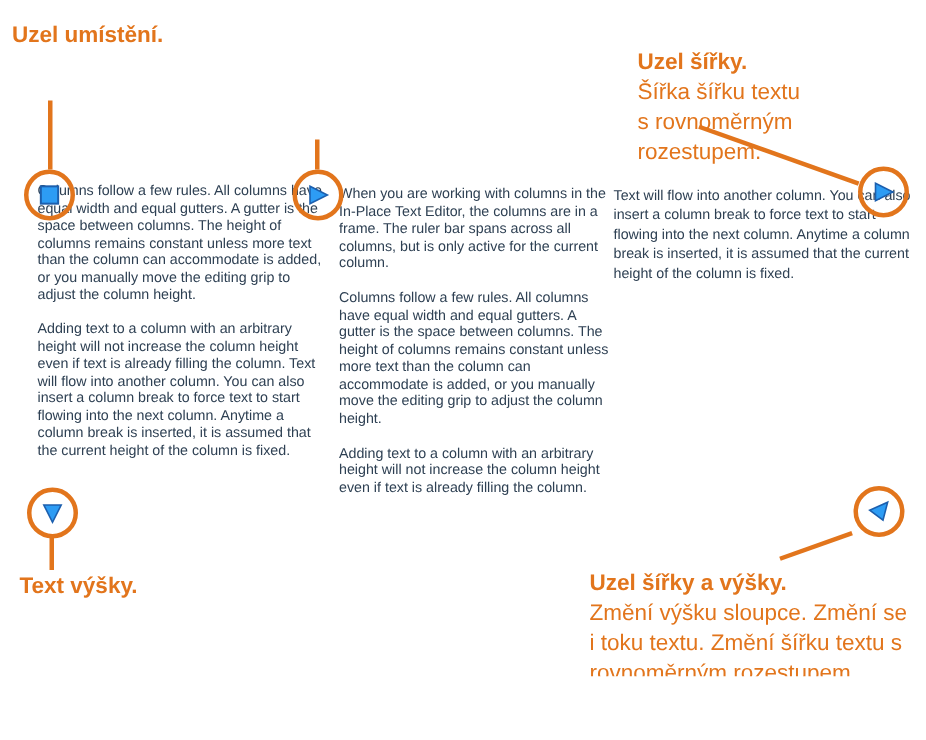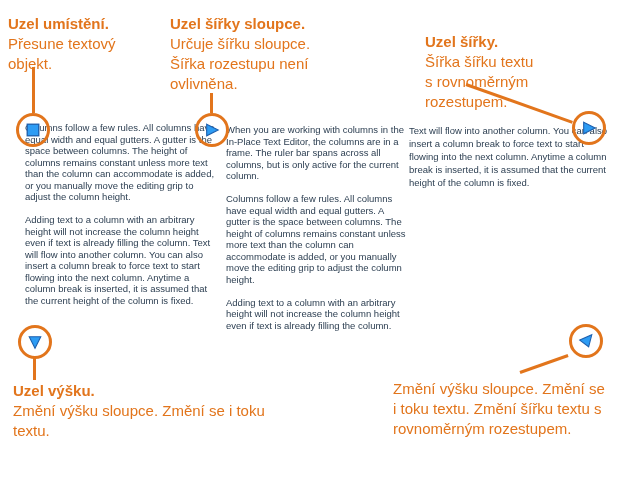--- a/index.html
+++ b/index.html
@@ -44,36 +44,28 @@
   }
   #column-3{line-height:13px;}
 </style>
 </head>
 <body>
 
 <div id="canvas">
 
   <div class="callout" style="left:8px;top:14px;width:160px;">
     <div class="title">Uzel umístění.</div>
-    <div class="desc">Přesune textový
-objekt.</div>
   </div>
   <div class="vline" style="left:32px;top:67px;height:46px;"></div>
   <div class="grip-circle" style="left:16px;top:113px;">
     <svg width="16" height="16" viewBox="0 0 18 18">
       <rect x="2.5" y="2.5" width="13" height="13" fill="#2D9CF4" stroke="#1C5FAE" stroke-width="1.5"></rect>
     </svg>
   </div>
 
-  <div class="callout" style="left:170px;top:14px;width:175px;">
-    <div class="title">Uzel šířky sloupce.</div>
-    <div class="desc">Určuje šířku sloupce.
-Šířka rozestupu není
-ovlivněna.</div>
-  </div>
   <div class="vline" style="left:210px;top:93px;height:20px;"></div>
   <div class="grip-circle" style="left:195px;top:113px;">
     <svg width="16" height="16" viewBox="0 0 18 18">
       <polygon points="3,2.5 16,9 3,15.5" fill="#2D9CF4" stroke="#1C5FAE" stroke-width="1.2"></polygon>
     </svg>
   </div>
 
   <div class="callout" style="left:425px;top:14px;width:175px;margin-top:18px;">
     <div class="title">Uzel šířky.</div>
     <div class="desc">Šířka šířku textu
@@ -97,30 +89,29 @@
 Adding text to a column with an arbitrary height will not increase the column height even if text is already filling the column.</div>
   <div class="bodycol" id="column-3" style="left:409px;top:124px;width:200px;">Text will flow into another column. You can also insert a column break to force text to start flowing into the next column. Anytime a column break is inserted, it is assumed that the current height of the column is fixed.</div>
 
   <div class="grip-circle" style="left:18px;top:325px;">
     <svg width="16" height="16" viewBox="0 0 18 18">
       <polygon points="2.5,3 15.5,3 9,16 " fill="#2D9CF4" stroke="#1C5FAE" stroke-width="1.2"></polygon>
     </svg>
   </div>
   <div class="vline" style="left:33px;top:358px;height:22px;"></div>
   <div class="callout" style="left:13px;top:381px;width:280px;">
-    <div class="title">Uzel výšku.</div>
-    <div class="desc">Změní výšku sloupce. Změní se i toku
-textu.</div>
+    <div class="title">Text výšky.</div>
   </div>
 
   <div class="grip-circle" style="left:569px;top:324px;">
     <svg width="16" height="16" viewBox="0 0 18 18">
       <polygon points="2,8 15.5,2 12,15.5" fill="#2D9CF4" stroke="#1C5FAE" stroke-width="1.2"></polygon>
     </svg>
   </div>
   <div class="dline" style="left:520px;top:371px;width:51px;transform:rotate(-19.5deg);"></div>
   <div class="callout" style="left:393px;top:379px;width:225px;">
+    <div class="title">Uzel šířky a výšky.</div>
     <div class="desc">Změní výšku sloupce. Změní se
 i toku textu. Změní šířku textu s
 rovnoměrným rozestupem.</div>
   </div>
 
 </div>
 
 </body></html>

